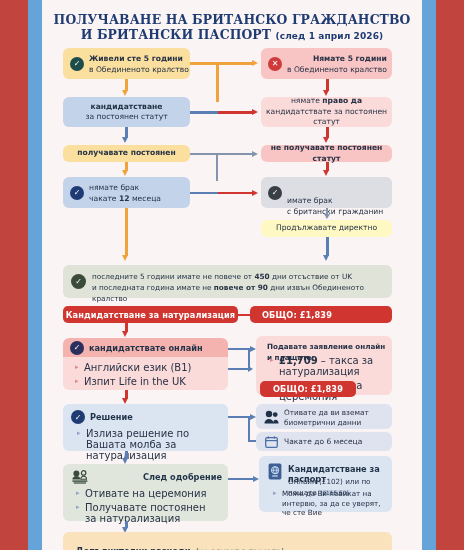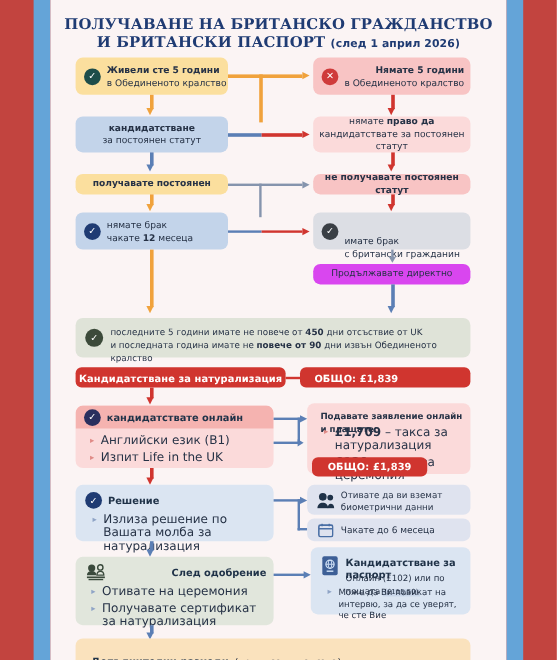--- a/index.html
+++ b/index.html
@@ -29,21 +29,21 @@
 
   
   .box{position:absolute;border-radius:6px;box-sizing:border-box;}
   .yellow{background:#fbdf9e;}
   .pink{background:#f8c4c4;}
   .pinklite{background:#fbdada;}
   .pinkhdr{background:#f5b3b0;}
   .blue{background:#c3d4ea;}
   .bluelite{background:#dbe5f2;}
   .grey{background:#dcdee4;}
-  .greylite{background:#d946ef;}
+  .greylite{background:#fef9c3;}
   .sage{background:#dfe3d8;}
   .green{background:#e1e6dc;}
   .cream{background:#fae2bd;}
   .lav{background:#dfe3ef;}
 
   .ctr{display:flex;align-items:center;justify-content:center;text-align:center;height:100%;}
   .txt{font-size:7.6px;color:#263246;line-height:10.5px;}
   .txtc{font-size:7.6px;color:#263246;line-height:10.5px;text-align:center;}
   b{font-weight:bold;}
 
@@ -283,21 +283,21 @@
       <circle cx="4.4" cy="3.4" r="3" fill="#3a4a3c"></circle>
       <circle cx="11.6" cy="2.9" r="2.2" fill="none" stroke="#3a4a3c" stroke-width="1.2"></circle>
       <path d="M0.4 9.4c0-2.3 1.8-3.5 4-3.5s4 1.2 4 3.5z" fill="#3a4a3c"></path>
       <path d="M8.8 9.2c0-2 1.4-3 2.9-3s2.8 1 2.8 3z" fill="none" stroke="#3a4a3c" stroke-width="1.1"></path>
       <rect x="0.4" y="10.4" width="15" height="1.4" fill="#3a4a3c"></rect>
       <rect x="1.8" y="12.4" width="12.2" height="1.2" fill="#3a4a3c"></rect>
     </svg>
     <div class="hdr" style="position:absolute;left:33px;top:8px;padding-left:47px;">След одобрение</div>
     <ul class="bullets nv" style="position:absolute;left:13px;top:24px;width:144px;">
       <li>Отивате на церемония</li>
-      <li style="margin-top:3px;">Получавате сертификат за натурализация</li>
+      <li style="margin-top:3px;">Получавате постоянен за натурализация</li>
     </ul>
   </div>
 
   <div class="ln" style="left:186px;top:478px;width:26px;height:2px;background:#5b7fb5;"></div>
   <div class="ar ar-r" style="left:211px;top:475.5px;border-left:6px solid #5b7fb5;"></div>
 
   <div class="box bluelite" style="left:217px;top:456px;width:133px;height:56px;">
     <svg style="position:absolute;left:9px;top:7px;" width="14" height="17" viewBox="0 0 14 17">
       <rect x="0.6" y="0.6" width="12.8" height="15.8" rx="1.6" fill="#3d5f96"></rect>
       <circle cx="7" cy="7.2" r="3.4" fill="none" stroke="#cfe0f5" stroke-width="1.1"></circle>

